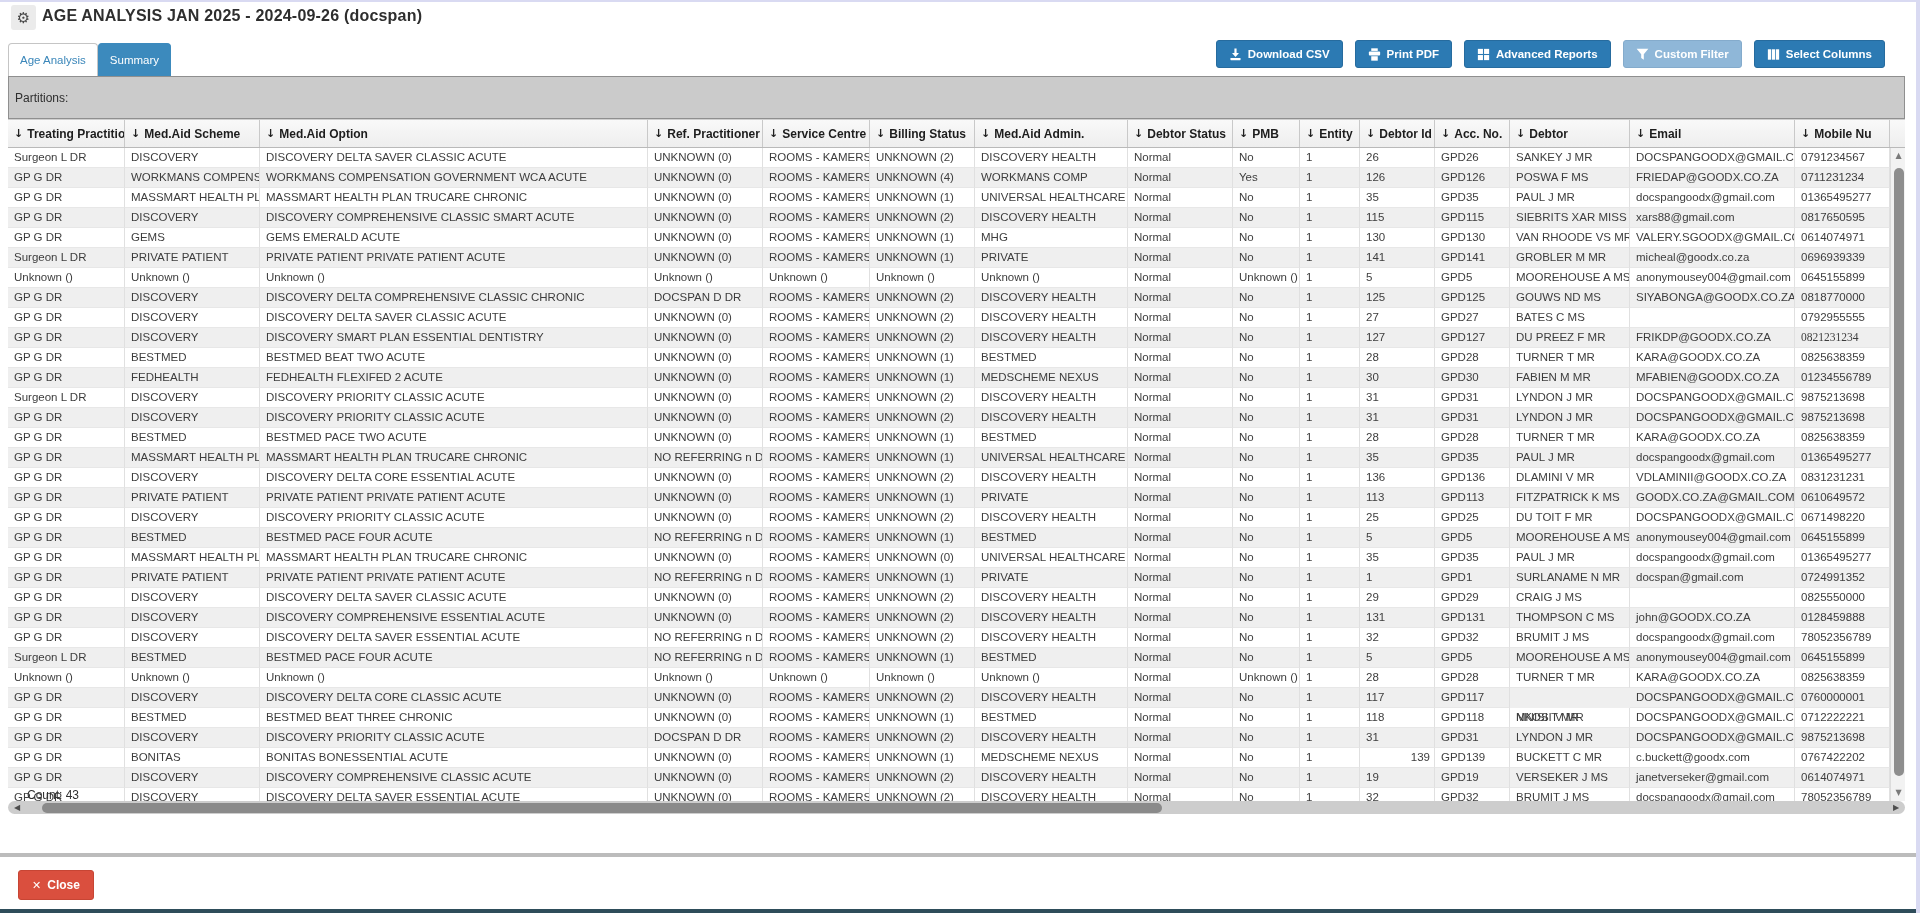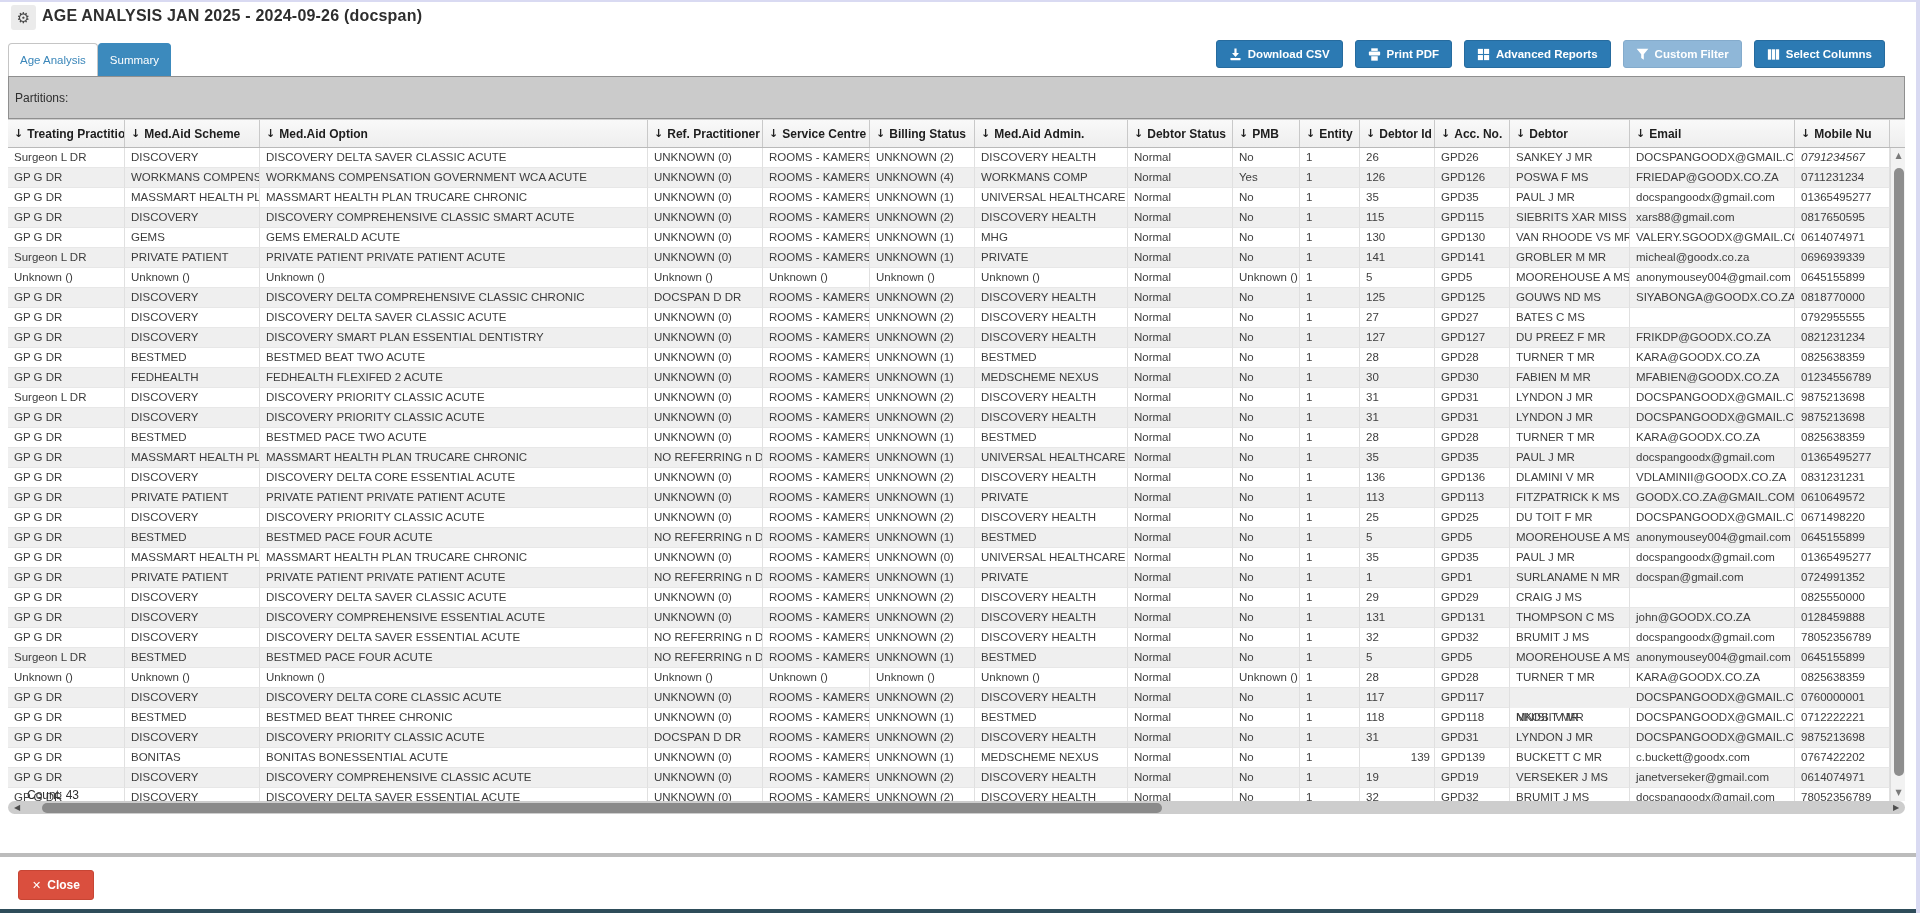--- a/index.html
+++ b/index.html
@@ -252,21 +252,21 @@
           <div class="gcell" style="width: 107px;">ROOMS - KAMERS</div>
           <div class="gcell" style="width: 105px;">UNKNOWN (2)</div>
           <div class="gcell" style="width: 153px;">DISCOVERY HEALTH</div>
           <div class="gcell" style="width: 105px;">Normal</div>
           <div class="gcell" style="width: 67px;">No</div>
           <div class="gcell" style="width: 60px;">1</div>
           <div class="gcell" style="width: 75px;">26</div>
           <div class="gcell" style="width: 75px;">GPD26</div>
           <div class="gcell" style="width: 120px;">SANKEY J MR</div>
           <div class="gcell" style="width: 165px;">DOCSPANGOODX@GMAIL.COM</div>
-          <div class="gcell" style="width: 95px; font-style: italic;">0791234567</div>
+          <div class="gcell" style="width: 95px;">0791234567</div>
         </div>
         <div class="grow alt">
           <div class="gcell" style="width: 117px;">GP G DR</div>
           <div class="gcell" style="width: 135px;">WORKMANS COMPENSATION</div>
           <div class="gcell" style="width: 388px;">WORKMANS COMPENSATION GOVERNMENT WCA ACUTE</div>
           <div class="gcell" style="width: 115px;">UNKNOWN (0)</div>
           <div class="gcell" style="width: 107px;">ROOMS - KAMERS</div>
           <div class="gcell" style="width: 105px;">UNKNOWN (4)</div>
           <div class="gcell" style="width: 153px;">WORKMANS COMP</div>
           <div class="gcell" style="width: 105px;">Normal</div>
@@ -405,21 +405,21 @@
           <div class="gcell" style="width: 107px;">ROOMS - KAMERS</div>
           <div class="gcell" style="width: 105px;">UNKNOWN (2)</div>
           <div class="gcell" style="width: 153px;">DISCOVERY HEALTH</div>
           <div class="gcell" style="width: 105px;">Normal</div>
           <div class="gcell" style="width: 67px;">No</div>
           <div class="gcell" style="width: 60px;">1</div>
           <div class="gcell" style="width: 75px;">127</div>
           <div class="gcell" style="width: 75px;">GPD127</div>
           <div class="gcell" style="width: 120px;">DU PREEZ F MR</div>
           <div class="gcell" style="width: 165px;">FRIKDP@GOODX.CO.ZA</div>
-          <div class="gcell" style="width: 95px;">0821231234</div>
+          <div class="gcell" style="width: 95px; font-family: Liberation Serif, serif;">0821231234</div>
         </div>
         <div class="grow">
           <div class="gcell" style="width: 117px;">GP G DR</div>
           <div class="gcell" style="width: 135px;">BESTMED</div>
           <div class="gcell" style="width: 388px;">BESTMED BEAT TWO ACUTE</div>
           <div class="gcell" style="width: 115px;">UNKNOWN (0)</div>
           <div class="gcell" style="width: 107px;">ROOMS - KAMERS</div>
           <div class="gcell" style="width: 105px;">UNKNOWN (1)</div>
           <div class="gcell" style="width: 153px;">BESTMED</div>
           <div class="gcell" style="width: 105px;">Normal</div>

